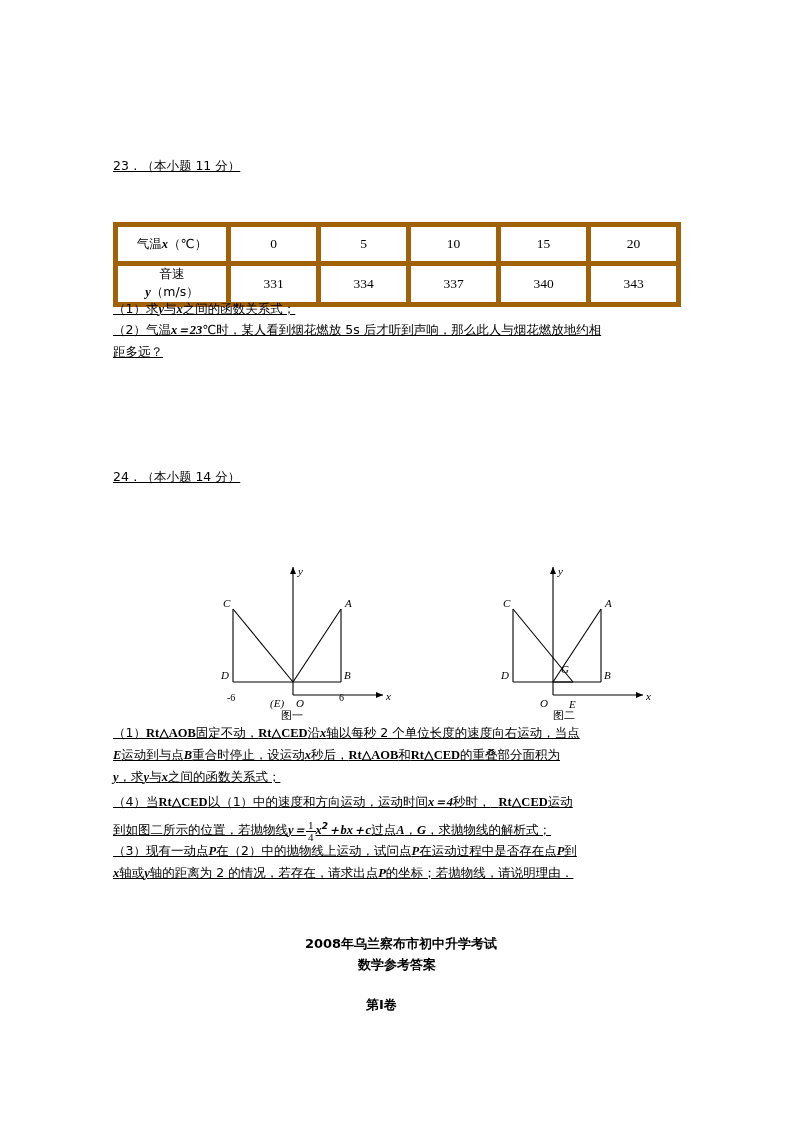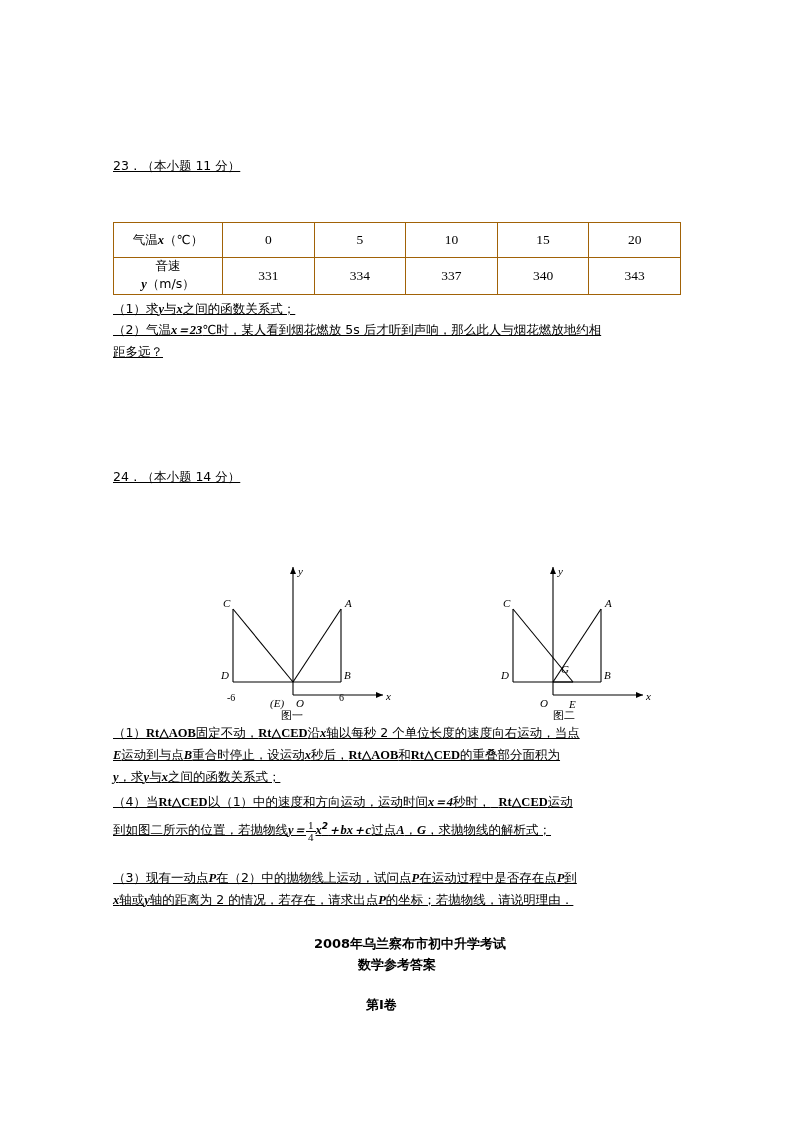--- a/index.html
+++ b/index.html
@@ -20,21 +20,21 @@
   .mi { font-family:"Liberation Serif", serif; font-style:italic; font-weight:bold; }
   .mb { font-family:"Liberation Serif", serif; font-weight:bold; }
 
   
   table.temps {
     border-collapse:collapse;
     width:568px;
     table-layout:fixed;
   }
   table.temps td {
-    border:1px solid #a16207;
+    border:5px solid #a16207;
     text-align:center;
     vertical-align:middle;
     font-family:"DejaVu Sans", sans-serif;
     font-size:12.5px;
     height:24px;
     padding:0;
   }
   table.temps tr.r1 td { height:34px; }
   table.temps tr.r2 td { height:36px; }
   table.temps td.hdr { width:108px; }
@@ -178,26 +178,26 @@
     <span>（1）</span><span class="mb">Rt△AOB</span><span>固定不动，</span><span class="mb">Rt△CED</span><span>沿</span><span class="mi">x</span><span>轴以每秒 2 个单位长度的速度向右运动，当点</span><br>
     <span class="mi">E</span><span>运动到与点</span><span class="mi">B</span><span>重合时停止，设运动</span><span class="mi">x</span><span>秒后，</span><span class="mb">Rt△AOB</span><span>和</span><span class="mb">Rt△CED</span><span>的重叠部分面积为</span><br>
     <span class="mi">y</span><span>，求</span><span class="mi">y</span><span>与</span><span class="mi">x</span><span>之间的函数关系式；</span>
   </div>
 
   <div class="blk cn" style="left:0; top:790px; width:568px; line-height:24px;">
     <span>（4）当</span><span class="mb">Rt△CED</span><span>以（1）中的速度和方向运动，运动时间</span><span class="mi">x＝4</span><span>秒时，</span>&nbsp;&nbsp;<span class="mb">Rt△CED</span><span>运动</span><br>
     <span>到如图二所示的位置，若抛物线</span><span class="mi">y＝</span><span class="frac"><span class="n">1</span><span class="d">4</span></span><span class="mi">x</span><sup class="ex">2</sup><span class="mi">＋bx＋c</span><span>过点</span><span class="mi">A</span><span>，</span><span class="mi">G</span><span>，求抛物线的解析式；</span>
   </div>
 
-  <div class="blk cn" style="left:0; top:867px; width:568px;">
+  <div class="blk cn" style="left:0; top:840px; width:568px;">
     <span>（3）现有一动点</span><span class="mi">P</span><span>在（2）中的抛物线上运动，试问点</span><span class="mi">P</span><span>在运动过程中是否存在点</span><span class="mi">P</span><span>到</span><br>
     <span class="mi">x</span><span>轴或</span><span class="mi">y</span><span>轴的距离为 2 的情况，若存在，请求出点</span><span class="mi">P</span><span>的坐标；若抛物线，请说明理由．</span>
   </div>
 
-  <div class="blk center b-cn" style="left:13px; top:935px; width:568px;">
+  <div class="blk center b-cn" style="left:4px; top:935px; width:568px;">
     <span>2008年乌兰察布市初中升学考试</span>
   </div>
   <div class="blk center b-cn" style="left:0; top:956px; width:568px;">
     <span>数学参考答案</span>
   </div>
   <div class="blk b-cn" style="left:253px; top:996px;">
     <span>第Ⅰ卷</span>
   </div>
 
 </div>

